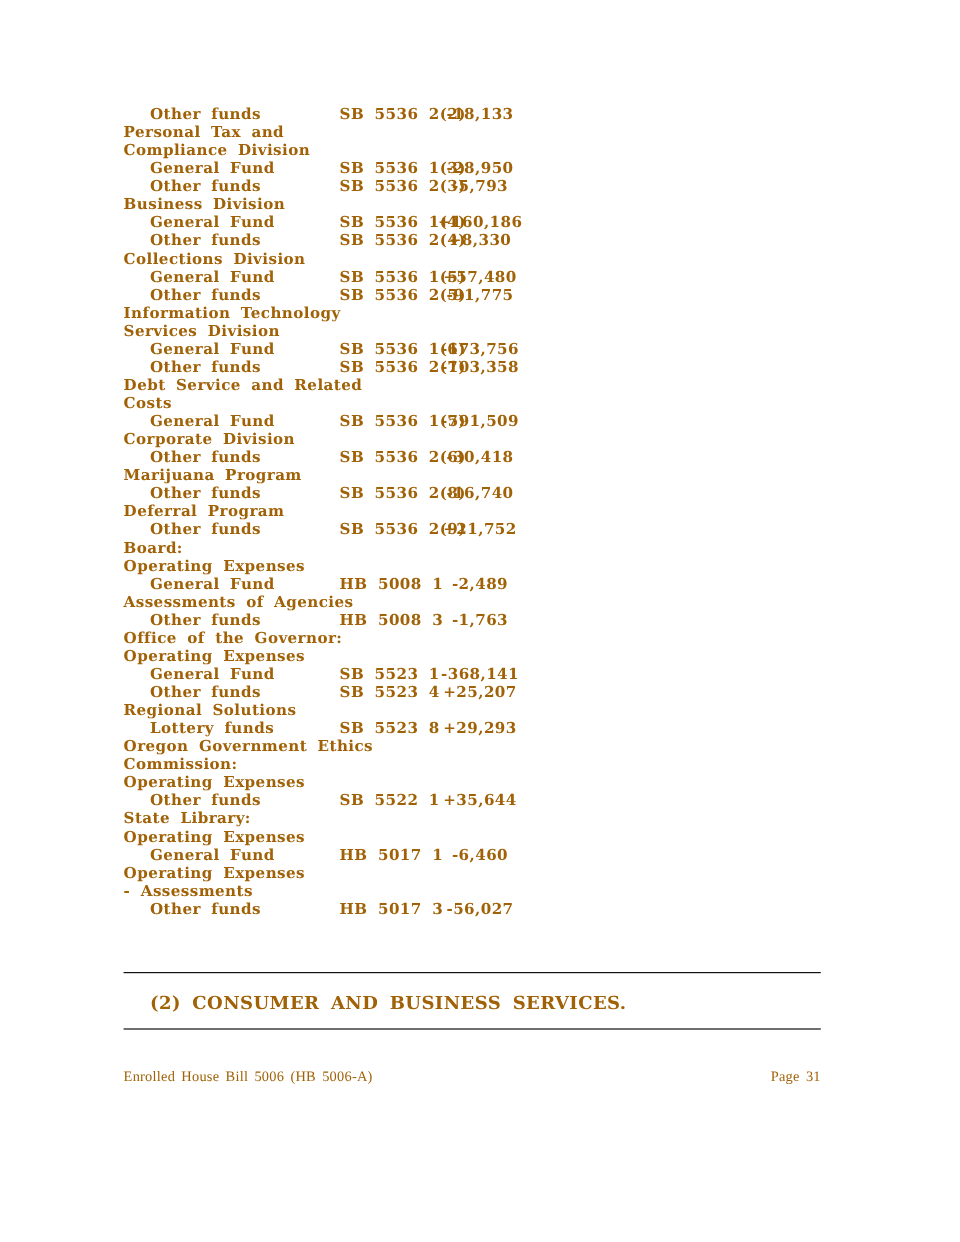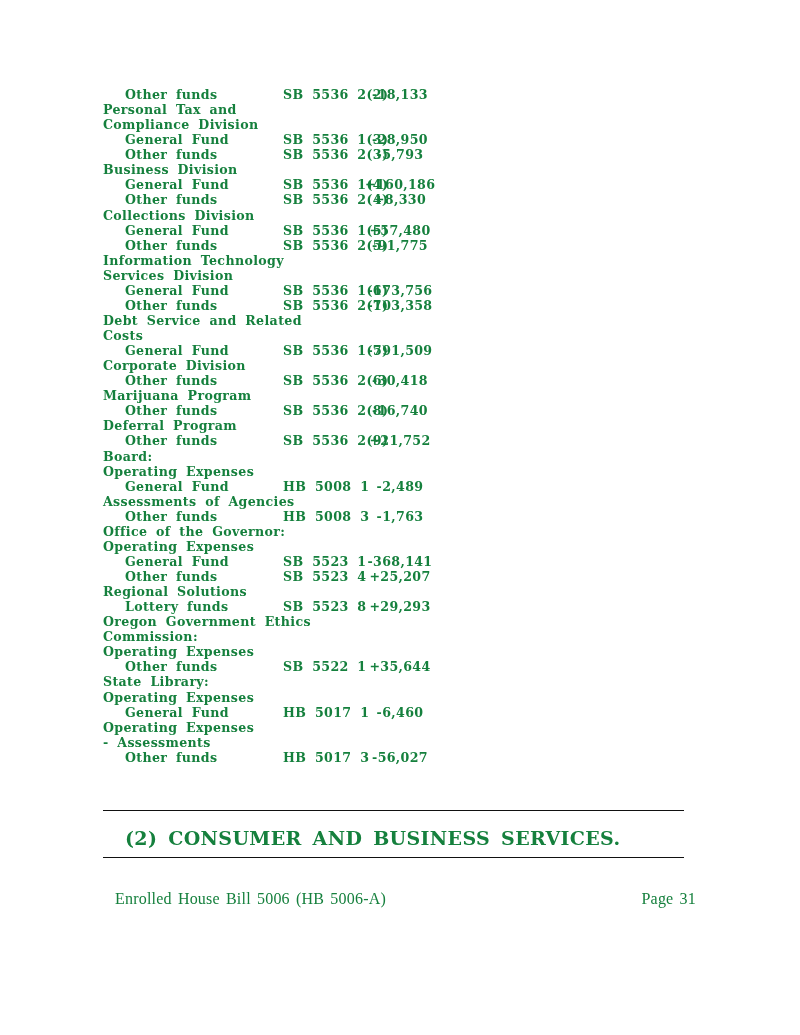--- a/index.html
+++ b/index.html
@@ -6,21 +6,21 @@
     margin: 0;
     padding: 0;
     background: #ffffff;
   }
   .page {
     position: relative;
     width: 800px;
     height: 1035px;
     background: #ffffff;
     overflow: hidden;
-    color: #15803d;
+    color: #a16207;
   }
   
   .ledger {
     position: absolute;
     left: 103px;
     top: 87px;
     width: 581px;
     font-family: "DejaVu Serif", "Liberation Serif", serif;
     font-weight: bold;
     font-size: 12.6px;
@@ -48,40 +48,39 @@
   }
   .rule-top { top: 810px; }
   .rule-bottom { top: 857px; }
   
   .section-heading {
     position: absolute;
     left: 125px;
     top: 827px;
     font-family: "DejaVu Serif", "Liberation Serif", serif;
     font-weight: bold;
-    font-size: 19px;
+    font-size: 15px;
     letter-spacing: 0.35px;
     word-spacing: 4px;
     white-space: nowrap;
   }
   
   .footer {
     position: absolute;
     left: 103px;
     top: 890px;
     width: 581px;
     display: flex;
     justify-content: space-between;
     font-family: "Liberation Serif", "DejaVu Serif", serif;
     font-weight: normal;
-    font-size: 16px;
+    font-size: 12px;
     letter-spacing: 0.2px;
     word-spacing: 2px;
     white-space: nowrap;
-    margin-left: 12px;
   }
 </style>
 </head>
 <body>
 
 <div class="page">
 
   <div class="ledger">
       <div class="row indent">
         <span class="cell label">Other funds</span>

